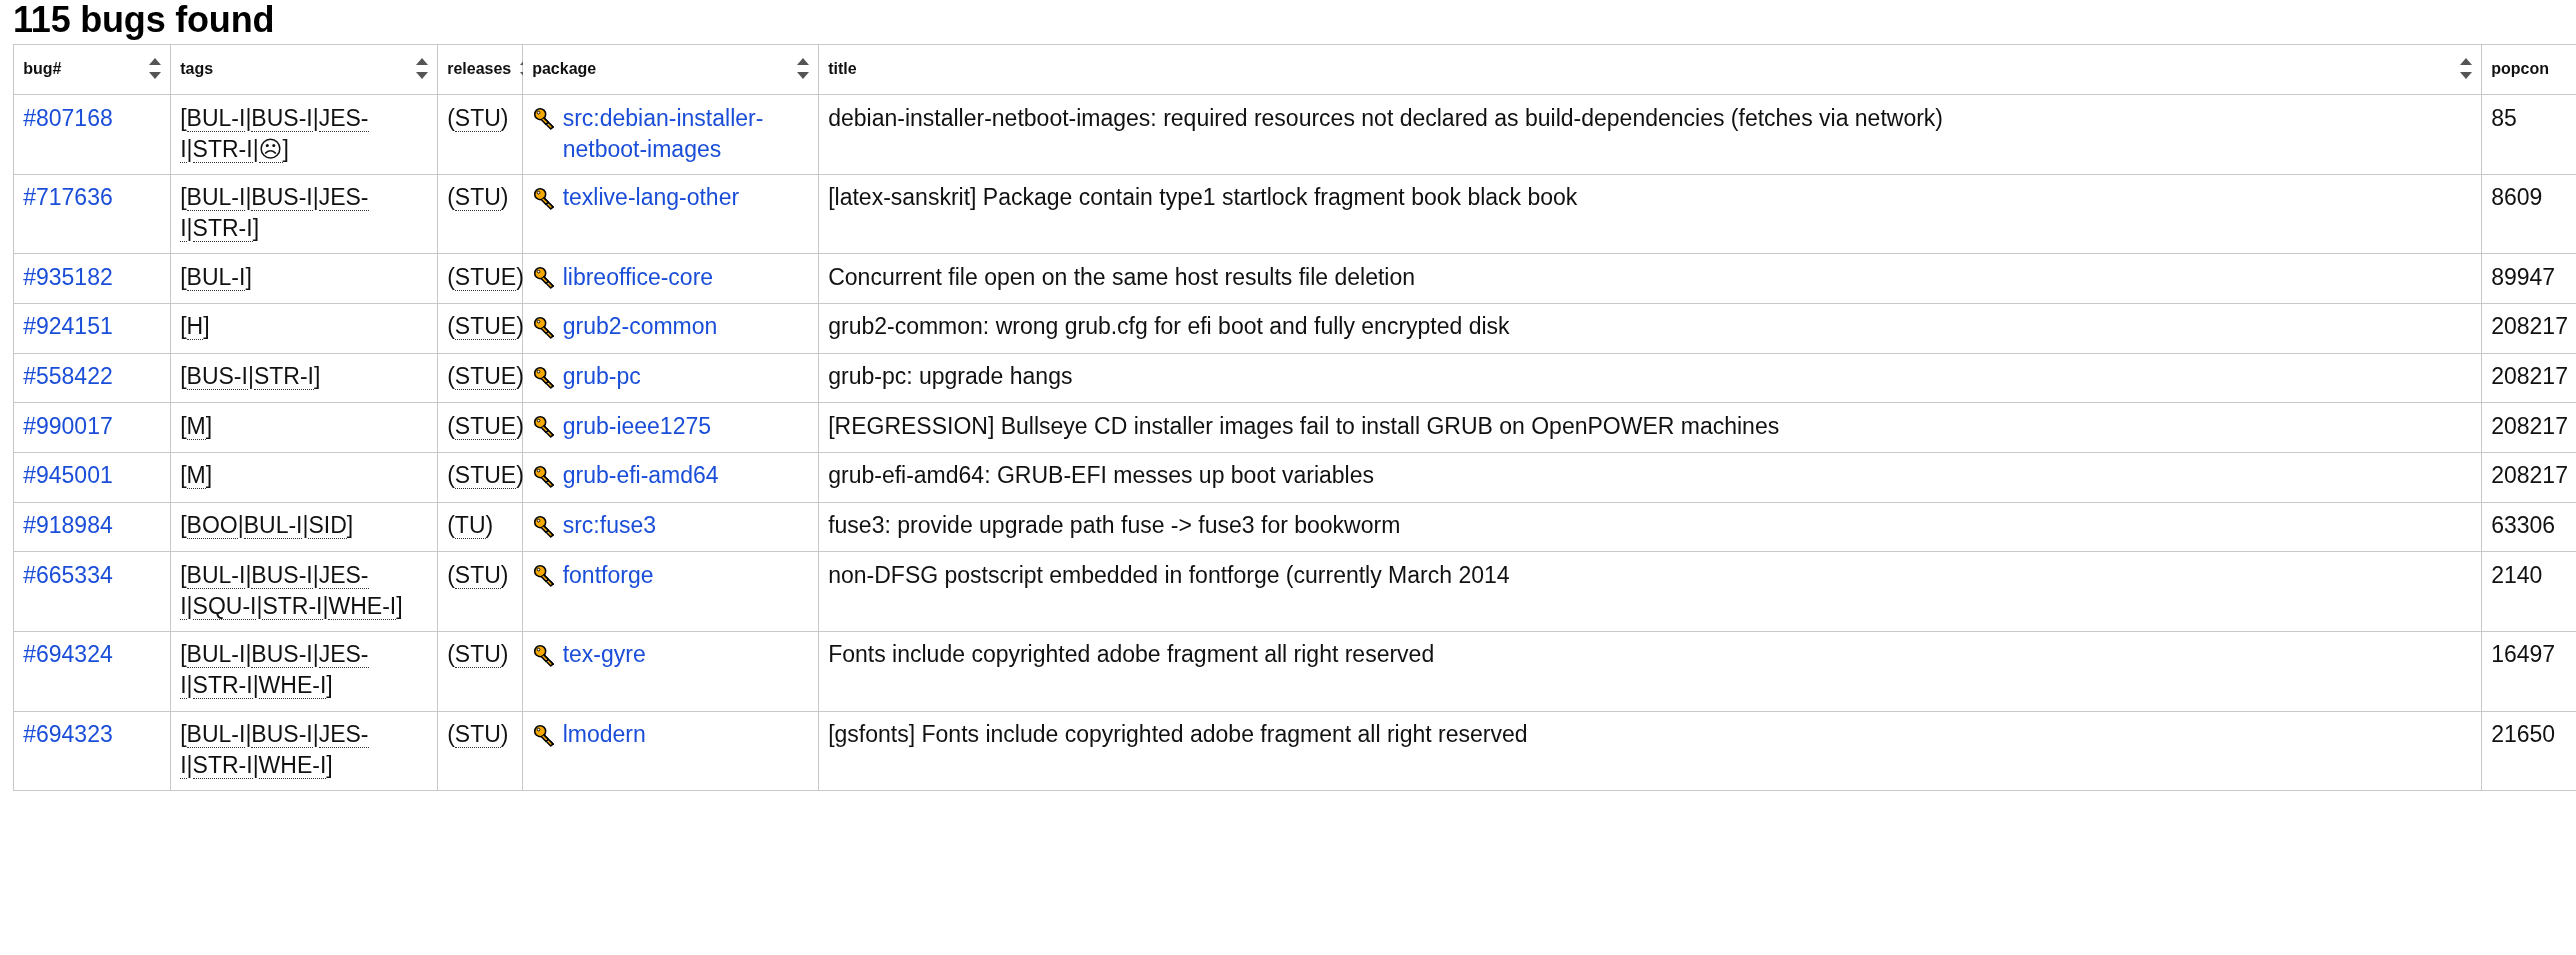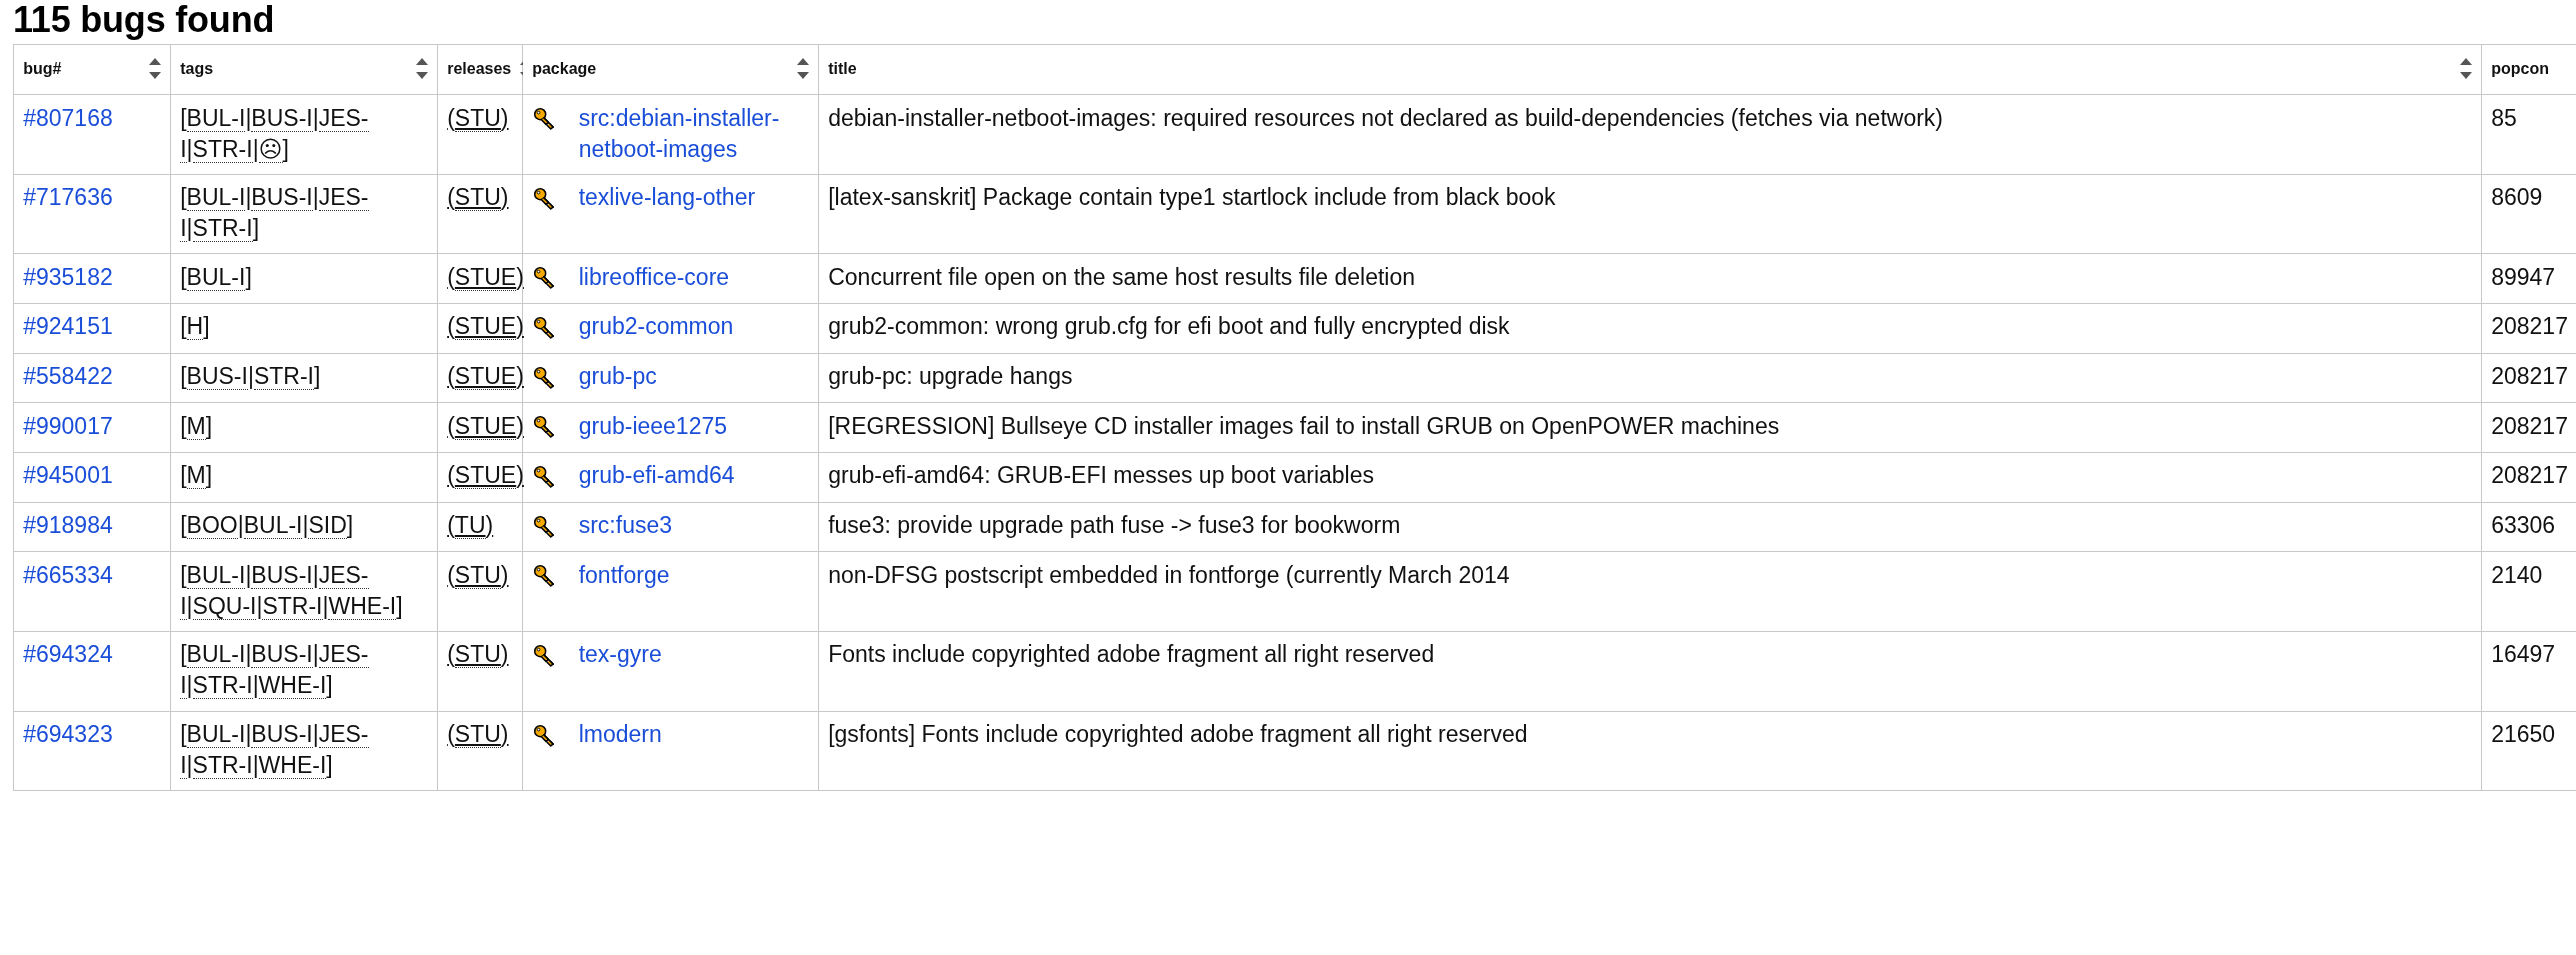--- a/index.html
+++ b/index.html
@@ -94,21 +94,21 @@
   
   col.c-bug      { width: 157px; }
   col.c-tags     { width: 267px; }
   col.c-releases { width: 85px;  }
   col.c-package  { width: 296px; }
   col.c-title    { width: 1663px;}
   col.c-popcon   { width: 239px; }
 
   td.bugnum  { white-space: nowrap; }
   td.tags    { }
-  td.releases{ white-space: nowrap; text-decoration: underline; }
+  td.releases{ white-space: nowrap; }
   td.package { }
   td.title   { }
   td.popcon  { white-space: nowrap; }
 
   a.buglink {
     color: #1a4ed8;
     text-decoration: none;
     text-align: center;
   }
   a.pkglink {
@@ -126,21 +126,21 @@
     display: inline-block;
     width: 25px;
     height: 25px;
     vertical-align: -4.6px;
     margin-right: 5.5px;
     flex: 0 0 auto;
   }
   .pkgcell {
     display: flex;
     align-items: flex-start;
-    gap: 16px;
+    gap: 0px;
   }
   .pkgcell .key-icon { margin-top: 3.7px; }
 </style>
 </head>
 <body>
 
 <div class="page">
 
   <h1 class="page-title">115 bugs found</h1>
 
@@ -226,21 +226,21 @@
                     <circle cx="10.5" cy="10.5" r="7" fill="#f5a800"></circle>
                     <path d="M15.2 15.2 L27 27" fill="none"></path>
                     <path d="M15.2 15.2 L21 21 L18.2 23.8 L12.4 18" fill="#f5a800"></path>
                     <path d="M22.4 22.4 L27 27 L24 29.4 L19.6 25" fill="#f5a800"></path>
                   </g>
                   <circle cx="8.4" cy="8.4" r="1.7" fill="#ffffff" stroke="#000000" stroke-width="1.2"></circle>
                 </svg></span>
               <a class="pkglink" href="#">texlive-lang-other</a>
             </span>
           </td>
-          <td class="title">[latex-sanskrit] Package contain type1 startlock include from black book</td>
+          <td class="title">[latex-sanskrit] Package contain type1 startlock fragment book black book</td>
           <td class="popcon">8609</td>
         </tr>
         <tr>
           <td class="bugnum"><a class="buglink" href="#">#935182</a></td>
           <td class="tags"><span class="tagwrap">[<abbr class="tag">BUL-I</abbr>]</span></td>
           <td class="releases"><span class="relwrap">(<abbr class="rel">STUE</abbr>)</span></td>
           <td class="package">
             <span class="pkgcell">
               <span><svg class="key-icon" viewBox="0 0 32 32" xmlns="http://www.w3.org/2000/svg">
                   <g stroke="#000000" stroke-width="2" stroke-linejoin="round" stroke-linecap="round">

